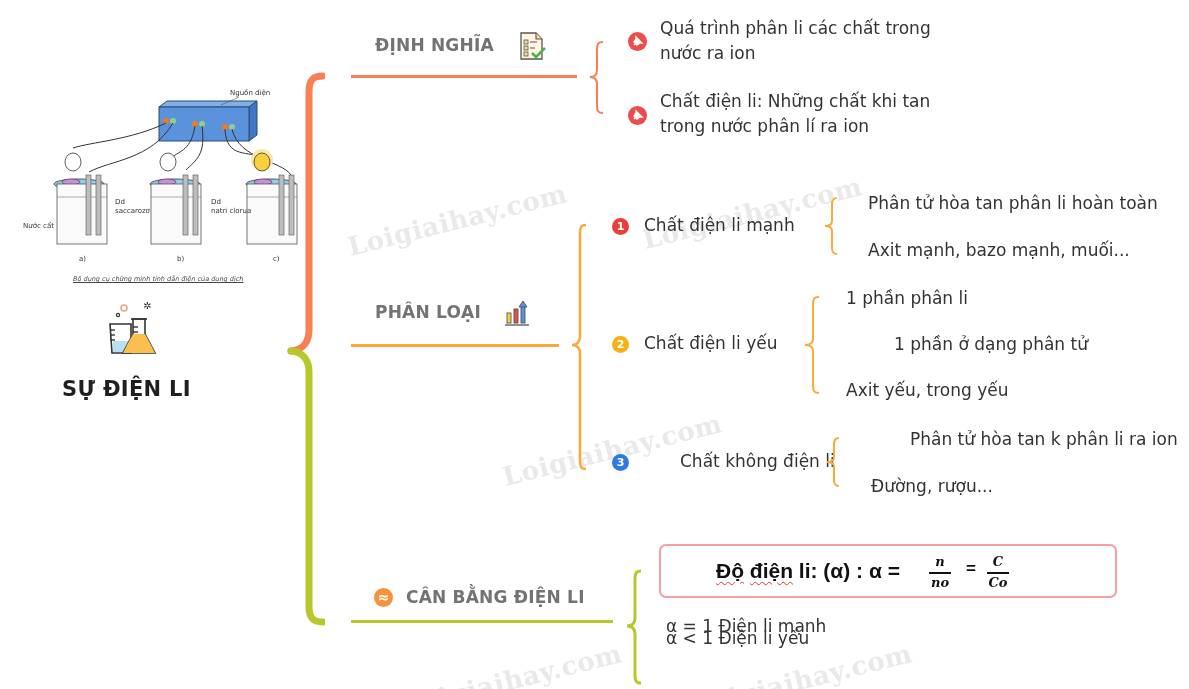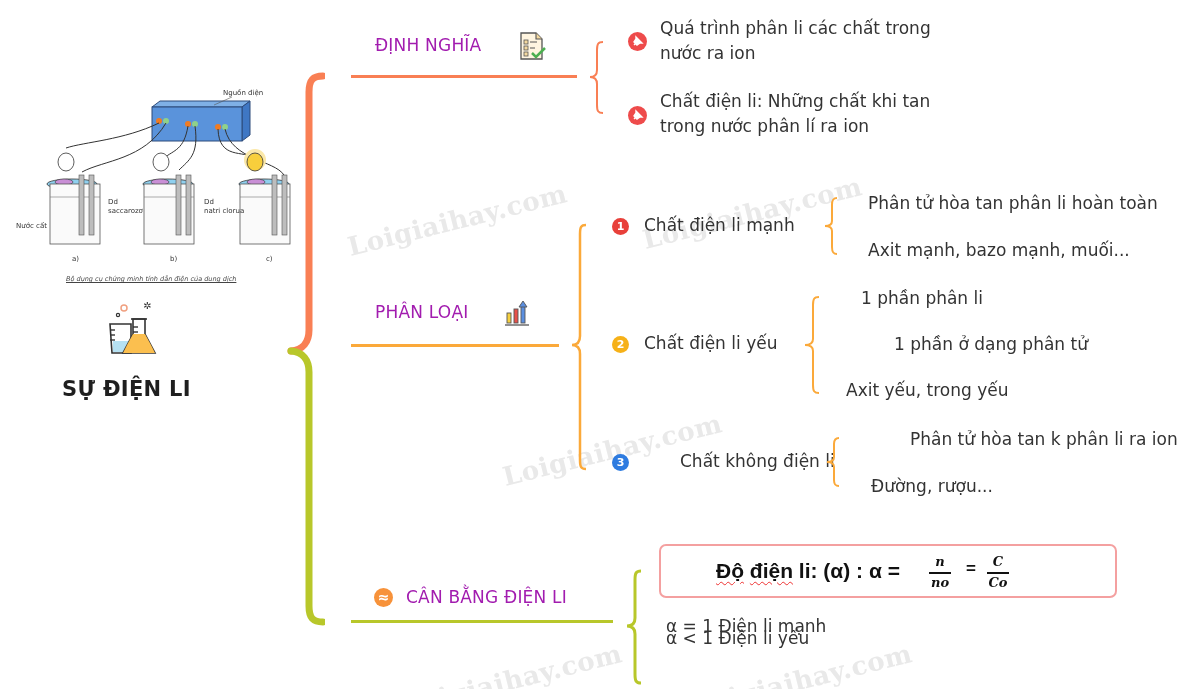--- a/index.html
+++ b/index.html
@@ -2,21 +2,21 @@
 <html><head>
 <meta charset="utf-8">
 <style>
   * { box-sizing: border-box; margin: 0; padding: 0; }
   html, body { width: 1189px; height: 689px; background: #ffffff; overflow: hidden; }
   body { position: relative; font-family: "DejaVu Sans", "Liberation Sans", sans-serif; color: #333; }
   .abs { position: absolute; }
   .wm { position: absolute; font-family: "DejaVu Serif", "Liberation Serif", serif; font-weight: bold;
         font-size: 26px; color: #e9e9e9; transform: rotate(-14deg); white-space: nowrap; letter-spacing: 0.5px; }
   .title-main { font-weight: bold; font-size: 21px; color: #1f1f1f; letter-spacing: 0.3px; text-align: center; }
-  .branch-title { font-weight: normal; font-size: 17px; color: #a21caf; letter-spacing: 0.2px; }
+  .branch-title { font-weight: bold; font-size: 17px; color: #737373; letter-spacing: 0.2px; }
   .leaf { font-size: 17px; color: #333; line-height: 24px; white-space: nowrap; }
   .sub { font-size: 17px; color: #333; white-space: nowrap; }
   .num-badge { position: absolute; width: 17px; height: 17px; border-radius: 50%; color: #fff;
                font-size: 11px; font-weight: bold; text-align: center; line-height: 17px; font-family: "DejaVu Sans", sans-serif; }
   .pin { position: absolute; width: 19px; height: 19px; border-radius: 50%; background: #ee4b4b; }
   .formula-box { position: absolute; left: 659px; top: 544px; width: 458px; height: 54px; border: 2px solid #f4a0a0;
                  border-radius: 7px; background: #fff; }
   .formula-text { position: absolute; left: 55px; top: 13px; font-family: "Liberation Sans", sans-serif; font-weight: bold; font-size: 21px; color: #111; white-space: nowrap; }
   .wavy { text-decoration: underline wavy #e33; text-decoration-thickness: 1px; text-underline-offset: 3px; }
   .frac { position: absolute; text-align: center; font-family: "DejaVu Serif", serif; font-style: italic; font-weight: bold; font-size: 13px; color: #111; }
@@ -26,21 +26,21 @@
 </style>
 </head>
 <body>
 
 <div class="wm" style="left:345px; top:205px;">Loigiaihay.com</div>
 <div class="wm" style="left:640px; top:198px;">Loigiaihay.com</div>
 <div class="wm" style="left:500px; top:435px;">Loigiaihay.com</div>
 <div class="wm" style="left:400px; top:665px;">Loigiaihay.com</div>
 <div class="wm" style="left:690px; top:665px;">Loigiaihay.com</div>
 
-<div class="abs" style="left:4px; top:80px; width:300px; height:210px;">
+<div class="abs" style="left:11px; top:80px; width:300px; height:210px;">
   <svg width="300" height="210" viewBox="0 0 300 210">
 
     <polygon points="148,27 238,27 246,21 156,21" fill="#7fb0e6" stroke="#2d4a7a" stroke-width="1"></polygon>
     <polygon points="238,27 246,21 246,55 238,61" fill="#3f77c4" stroke="#2d4a7a" stroke-width="1"></polygon>
     <rect x="148" y="27" width="90" height="34" fill="#5a93db" stroke="#2d4a7a" stroke-width="1"></rect>
     <line x1="210" y1="25" x2="228" y2="17" stroke="#555" stroke-width="0.6"></line>
     <circle cx="155" cy="41" r="3" fill="#f07b22"></circle>
       <circle cx="162" cy="41" r="3" fill="#8fd18a"></circle>
     <circle cx="184" cy="44" r="3" fill="#f07b22"></circle>
       <circle cx="191" cy="44" r="3" fill="#8fd18a"></circle>
@@ -177,21 +177,21 @@
   <path d="M15,2 C11,2 10,4 10,9 L10,25 C10,29 7,30 3,30 C7,30 10,31 10,35 L10,51 C10,56 11,58 15,58" fill="none" stroke="#fba93a" stroke-width="2"></path>
 </svg>
 <div class="abs leaf" style="left:868px; top:191px;">Phân tử hòa tan phân li hoàn toàn</div>
 <div class="abs leaf" style="left:868px; top:238px;">Axit mạnh, bazo mạnh, muối...</div>
 
 <div class="num-badge" style="left:612px; top:336px; background:#f6b118;">2</div>
 <div class="abs sub" style="left:644px; top:333px;">Chất điện li yếu</div>
 <svg class="abs" style="left:800px; top:295px;" width="22" height="100" viewBox="0 0 22 100">
   <path d="M19,2 C14,2 13,4 13,10 L13,44 C13,48 10,50 5,50 C10,50 13,52 13,56 L13,90 C13,96 14,98 19,98" fill="none" stroke="#fba93a" stroke-width="2"></path>
 </svg>
-<div class="abs leaf" style="left:846px; top:286px;margin-left:15px;">1 phần phân li</div>
+<div class="abs leaf" style="left:846px; top:286px;">1 phần phân li</div>
 <div class="abs leaf" style="left:846px; top:332px;margin-left:48px;">1 phần ở dạng phân tử</div>
 <div class="abs leaf" style="left:846px; top:378px;">Axit yếu, trong yếu</div>
 
 <div class="num-badge" style="left:612px; top:454px; background:#2d7be0;">3</div>
 <div class="abs sub" style="left:680px; top:451px;">Chất không điện li</div>
 <svg class="abs" style="left:824px; top:436px;" width="18" height="52" viewBox="0 0 18 52">
   <path d="M15,2 C11,2 10,4 10,8 L10,21 C10,25 7,26 3,26 C7,26 10,27 10,31 L10,44 C10,48 11,50 15,50" fill="none" stroke="#fba93a" stroke-width="2"></path>
 </svg>
 <div class="abs leaf" style="left:910px; top:427px;">Phân tử hòa tan k phân li ra ion</div>
 <div class="abs leaf" style="left:871px; top:474px;">Đường, rượu...</div>

